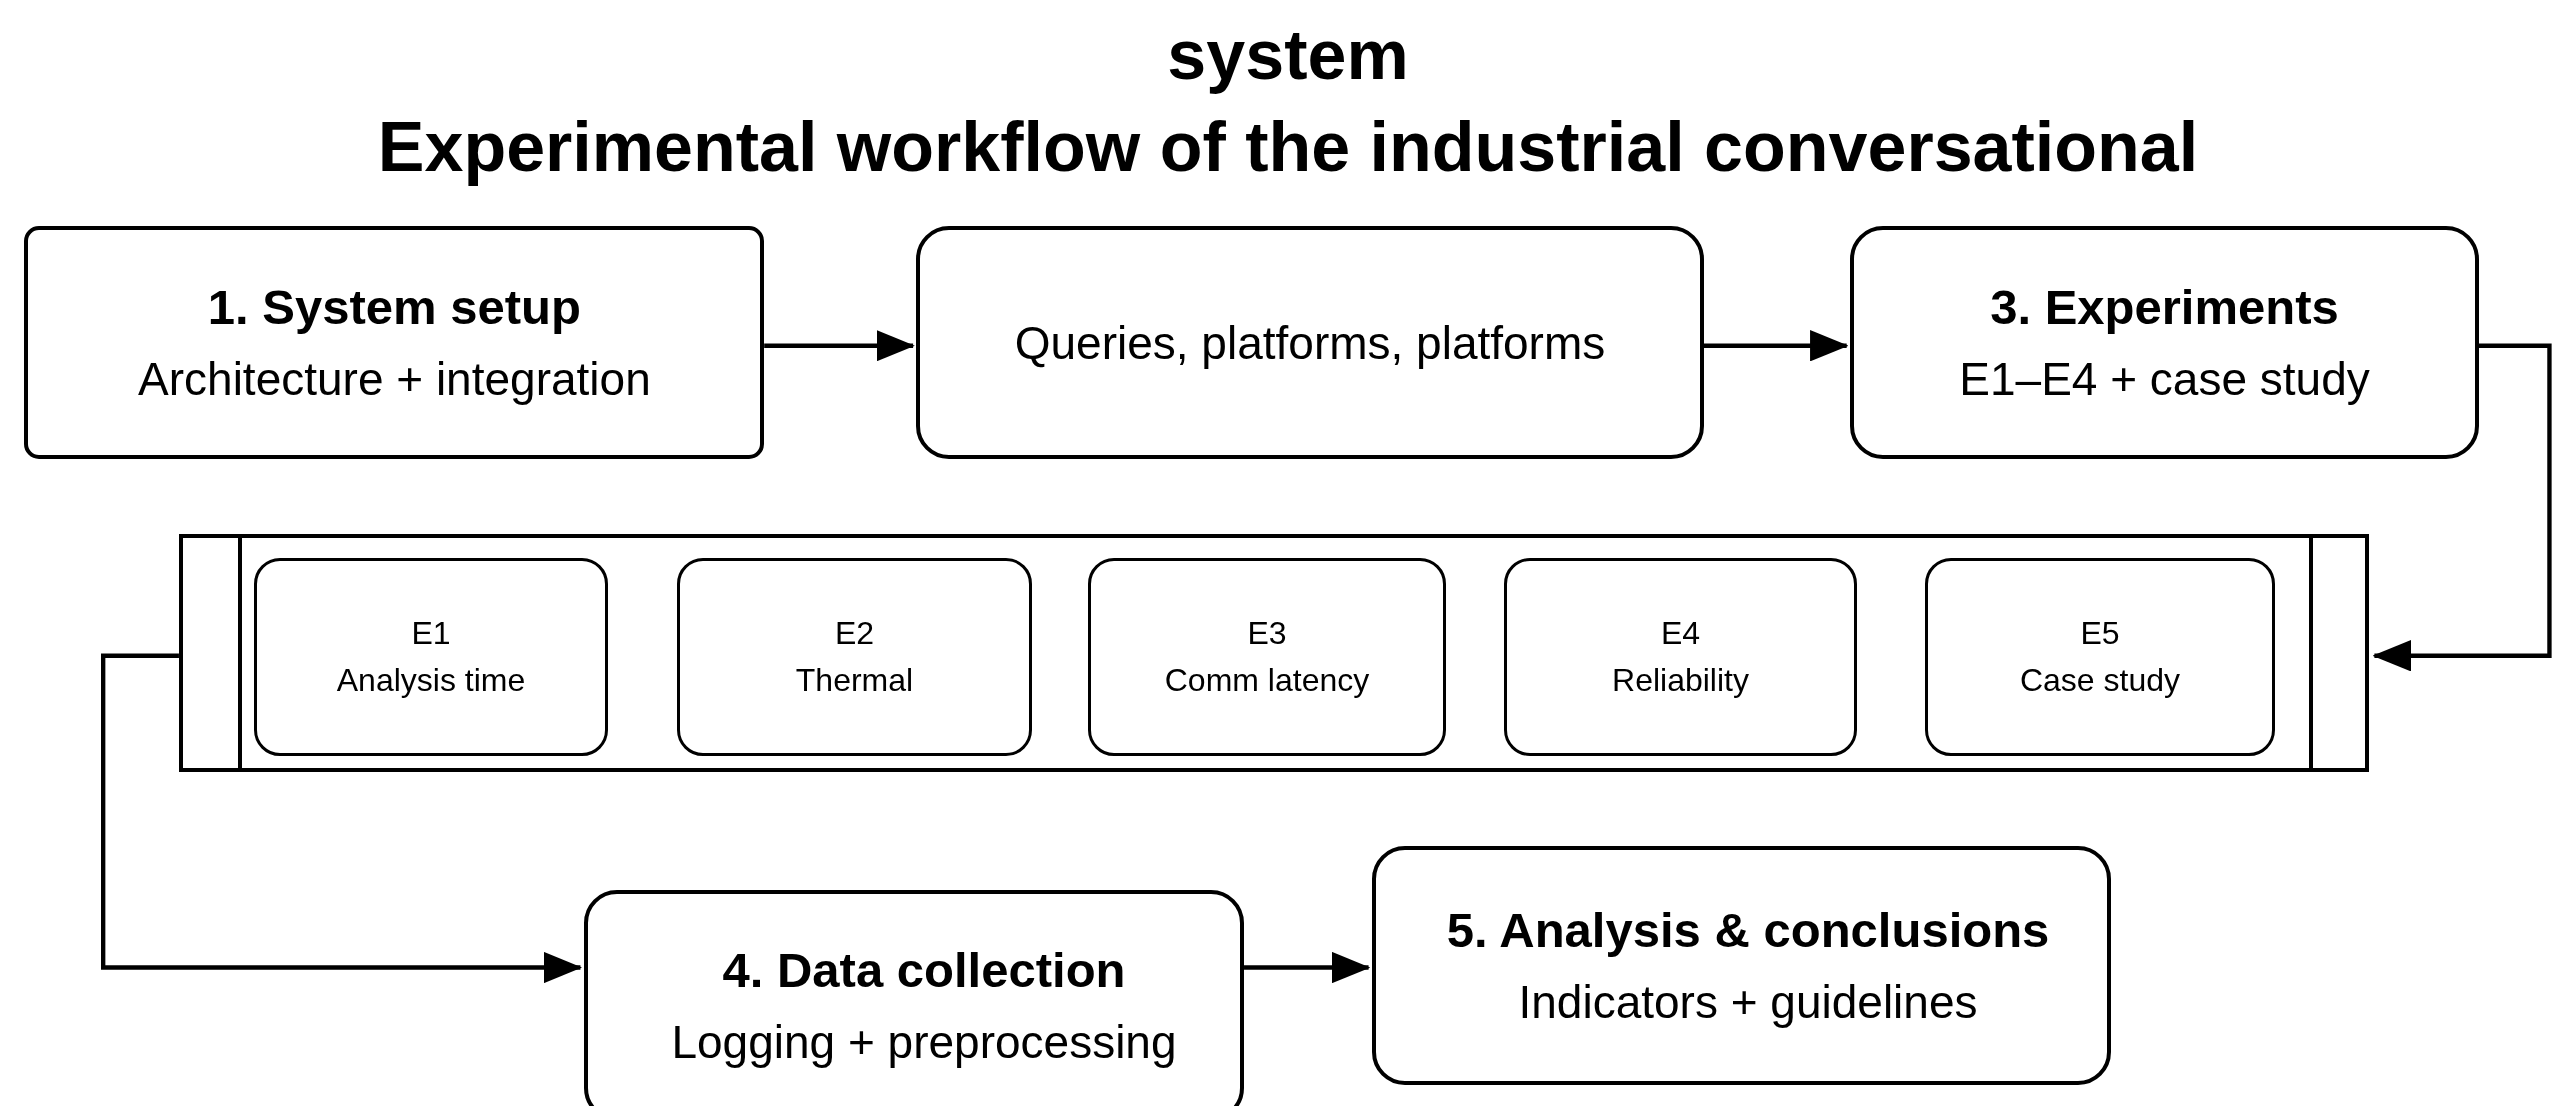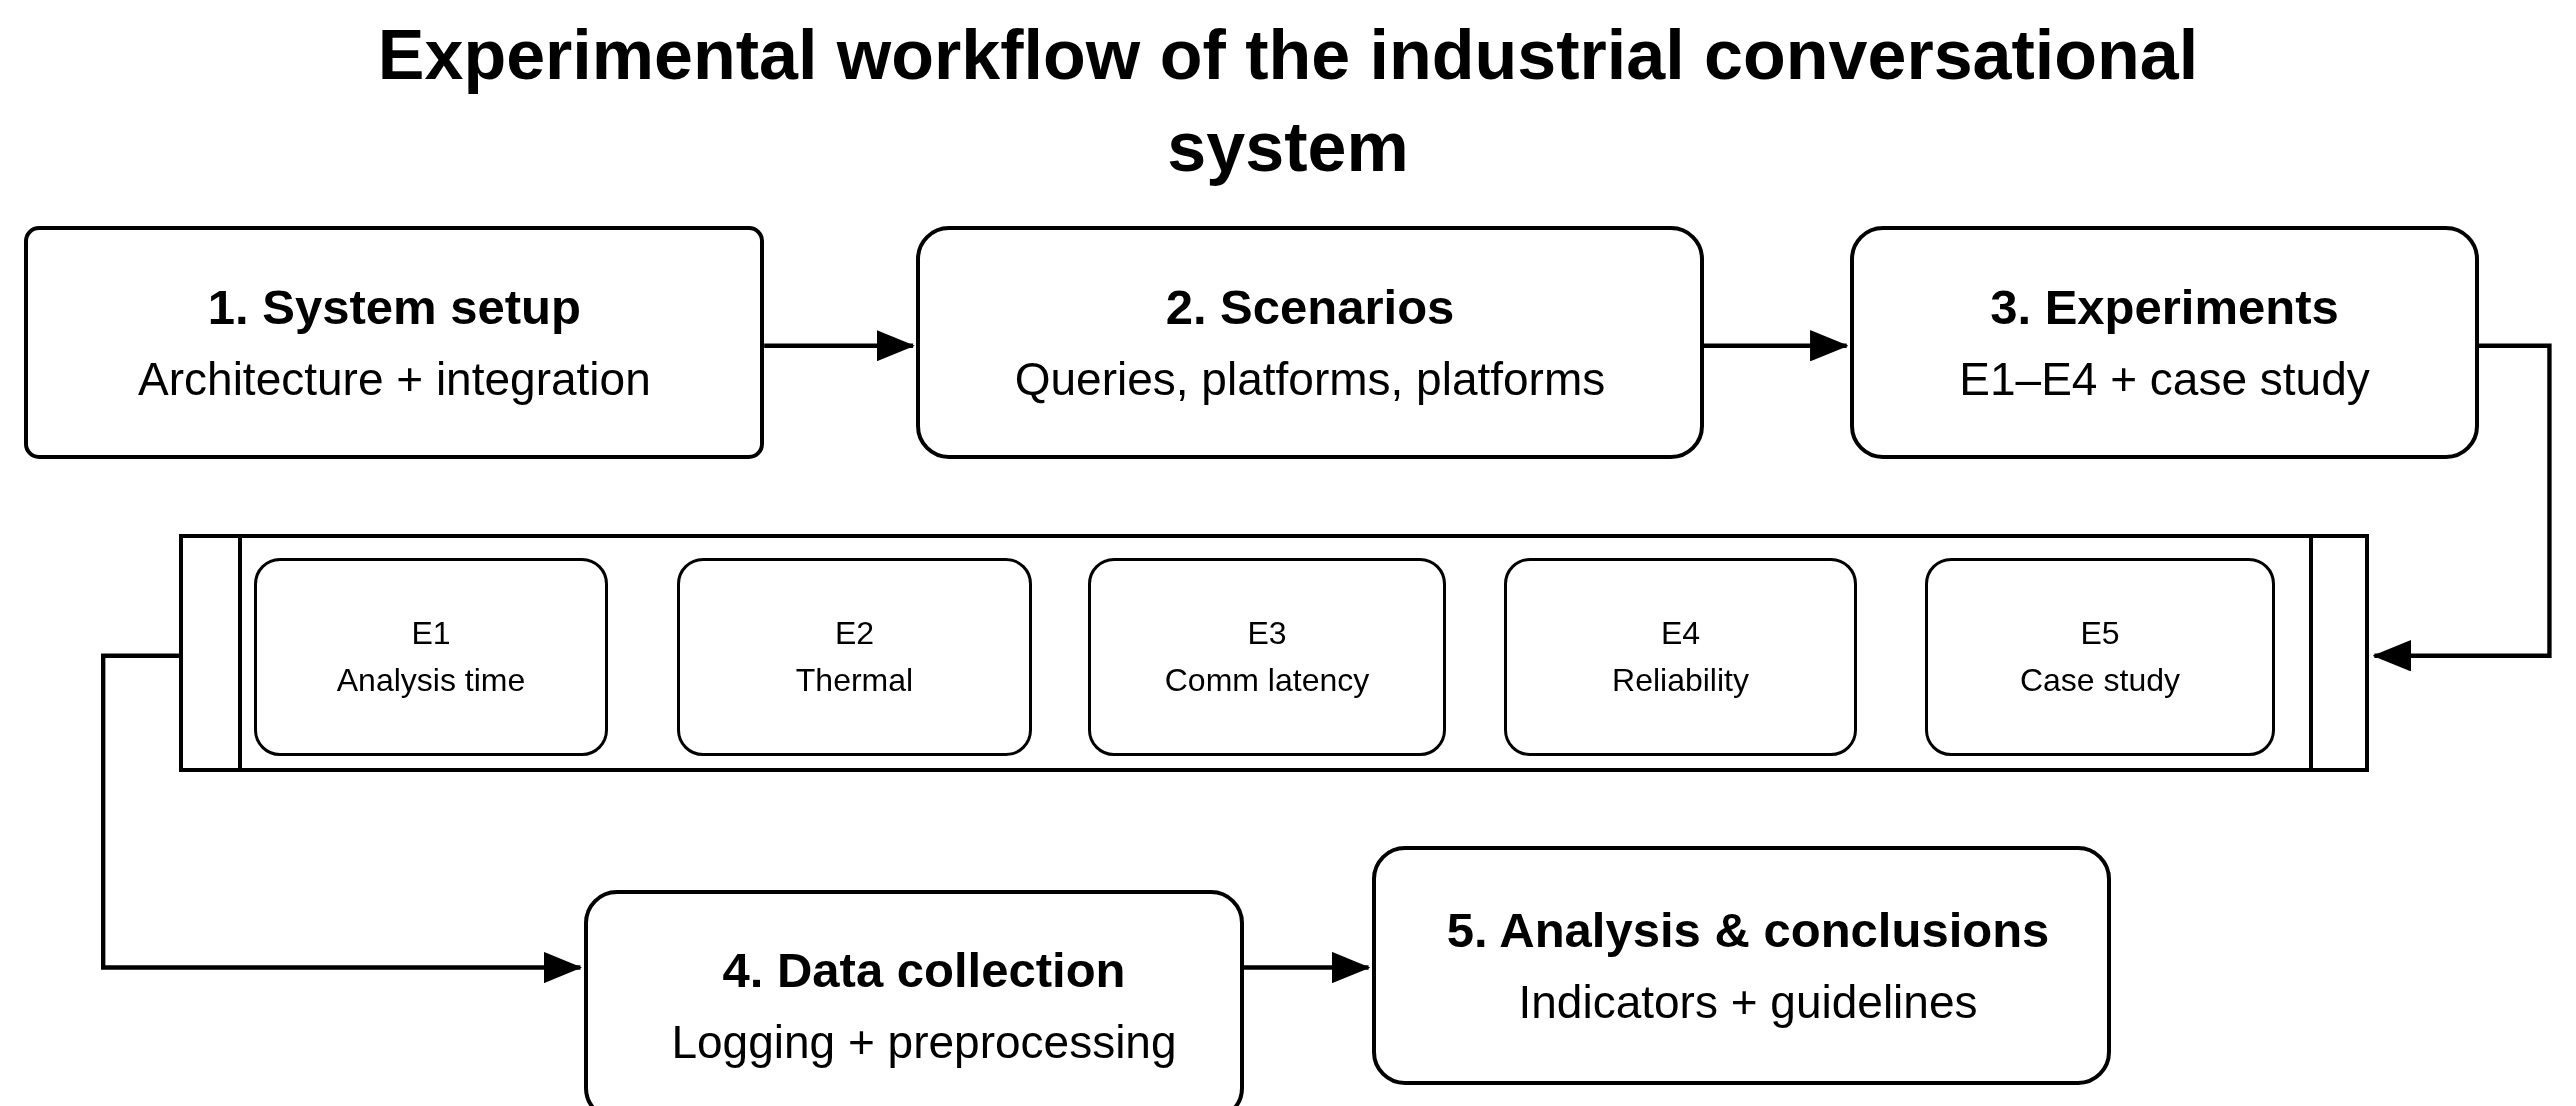--- a/index.html
+++ b/index.html
@@ -90,43 +90,42 @@
     width: 2576px; height: 1106px;
     z-index: 0;
   }
 </style>
 </head>
 <body>
 
 <div class="canvas">
 
   <div class="diagram-title">
+    <div>system</div>
     <div>Experimental workflow of the industrial conversational</div>
-    <div>system</div>
   </div>
 
   <svg class="connectors" viewBox="0 0 2957 1270">
     <defs>
       <marker id="arrow" markerUnits="userSpaceOnUse" markerWidth="44" markerHeight="36" refX="42" refY="18" orient="auto">
         <path d="M0,0 L44,18 L0,36 z" fill="#000000"></path>
       </marker>
     </defs>
     <path d="M877,397 H1048" stroke="#000000" stroke-width="5" fill="none" marker-end="url(#arrow)"></path>
     <path d="M1956,397 H2120" stroke="#000000" stroke-width="5" fill="none" marker-end="url(#arrow)"></path>
     <path d="M2846,397 H2927 V753 H2726" stroke="#000000" stroke-width="5" fill="none" marker-end="url(#arrow)"></path>
     <path d="M205,753 H118 V1111 H666" stroke="#000000" stroke-width="5" fill="none" marker-end="url(#arrow)"></path>
     <path d="M1428,1111 H1571" stroke="#000000" stroke-width="5" fill="none" marker-end="url(#arrow)"></path>
   </svg>
 
   <div class="node step1">
     <div class="node-title">1. System setup</div>
     <div class="node-sub">Architecture + integration</div>
   </div>
   <div class="node step2">
-    <div class="node-title">2. Scenarios</div>
     <div class="node-sub">Queries, platforms, platforms</div>
   </div>
   <div class="node step3">
     <div class="node-title">3. Experiments</div>
     <div class="node-sub">E1–E4 + case study</div>
   </div>
 
   <div class="container-band">
     <div class="inner-line left"></div>
     <div class="inner-line right"></div>

